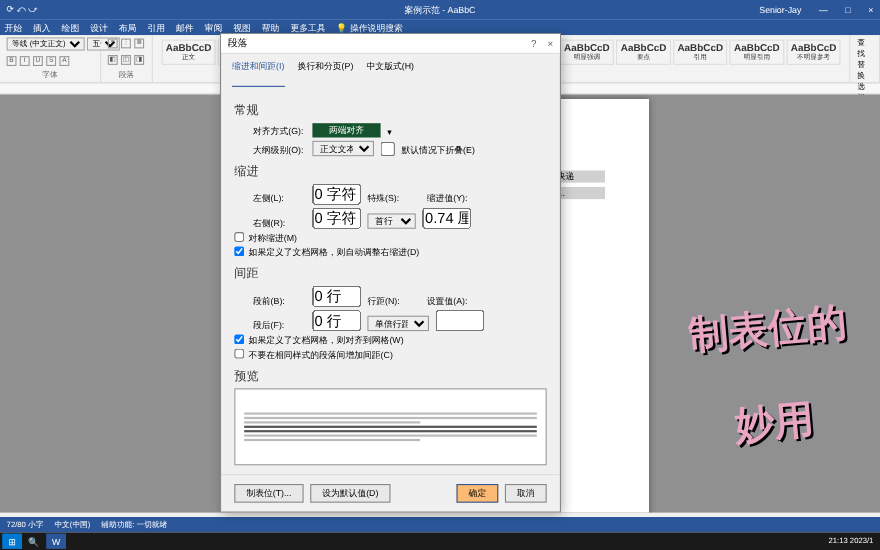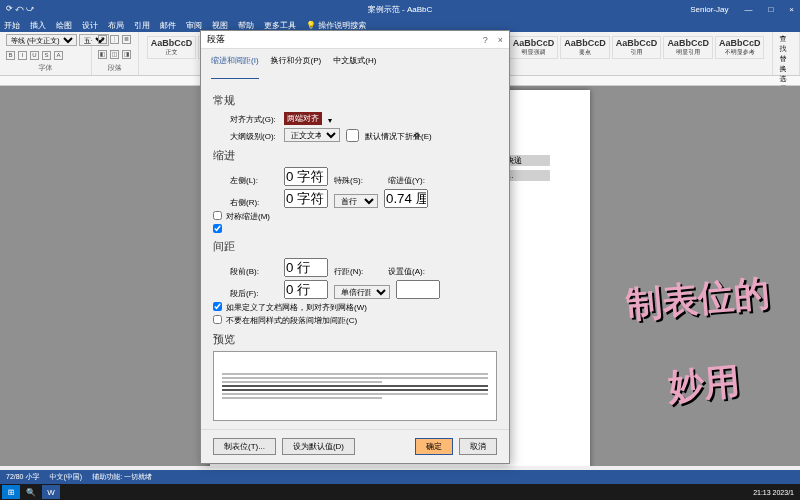--- a/index.html
+++ b/index.html
@@ -27,21 +27,21 @@
 .dialog-tabs{display:flex;gap:12px;padding:6px 10px 4px;font-size:8px}
 .dialog-tabs span{padding-bottom:12px;cursor:pointer}
 .dialog-tabs .active{border-bottom:1px solid #2b579a;color:#2b579a}
 .dialog-body{padding:4px 12px;font-size:8px}
 .section-label{font-size:11px;margin:6px 0 4px;color:#333}
 .row{display:flex;align-items:flex-end;gap:6px;margin:3px 17px}
 .row label{min-width:48px}
 .row input[type=text],.row select{border:1px solid #999;height:14px;font-size:8px;padding:0 2px}
 .spinner{width:44px}
 .sel{width:56px}
-.hl-blue{background:#7f1d1d;color:#fff;padding:1px 3px}
+.hl-blue{background:#14532d;color:#fff;padding:1px 15px}
 .checkbox-row{display:flex;gap:4px;margin:2px 0;font-size:8px}
 .checkbox-row input{width:9px;height:9px}
 .preview{border:1px solid #999;background:#fff;height:70px;margin:4px 0;padding:8px;display:flex;flex-direction:column;justify-content:center;gap:2px}
 .preview-line{height:2px;background:#bbb}
 .preview-line.short{width:60%}
 .dialog-buttons{display:flex;justify-content:flex-end;gap:6px;padding:8px 12px;border-top:1px solid #ddd}
 .dialog-buttons button{font-size:8px;padding:2px 10px;border:1px solid #888;background:#e8e8e8;cursor:pointer}
 .dialog-buttons .primary{background:#fdba74;border:1px solid #2b579a}
 .dialog-buttons .left-btns{margin-right:auto;display:flex;gap:6px}
 .statusbar{position:absolute;bottom:16px;left:0;right:0;height:14px;background:#2b579a;color:#fff;font-size:7px;display:flex;align-items:center;padding:0 6px;gap:10px}
@@ -225,20 +225,21 @@
       <input class="spinner" value="0 字符" style="">
       <select class="sel" style="width:44px"><option>首行</option></select>
       <input class="spinner" value="0.74 厘" style="">
     </div>
     <div class="checkbox-row">
         <input type="checkbox" style="">
         <span>对称缩进(M)</span>
       </div>
     <div class="checkbox-row">
         <input type="checkbox" checked="" style="">
+        <span>如果定义了文档网格，则自动调整右缩进(D)</span>
       </div>
 
     <div class="section-label">间距</div>
     <div class="row">
       <label>段前(B):</label>
       <input class="spinner" value="0 行" style="">
       <label>行距(N):</label>
       <label style="min-width:38px">设置值(A):</label>
     </div>
     <div class="row">

